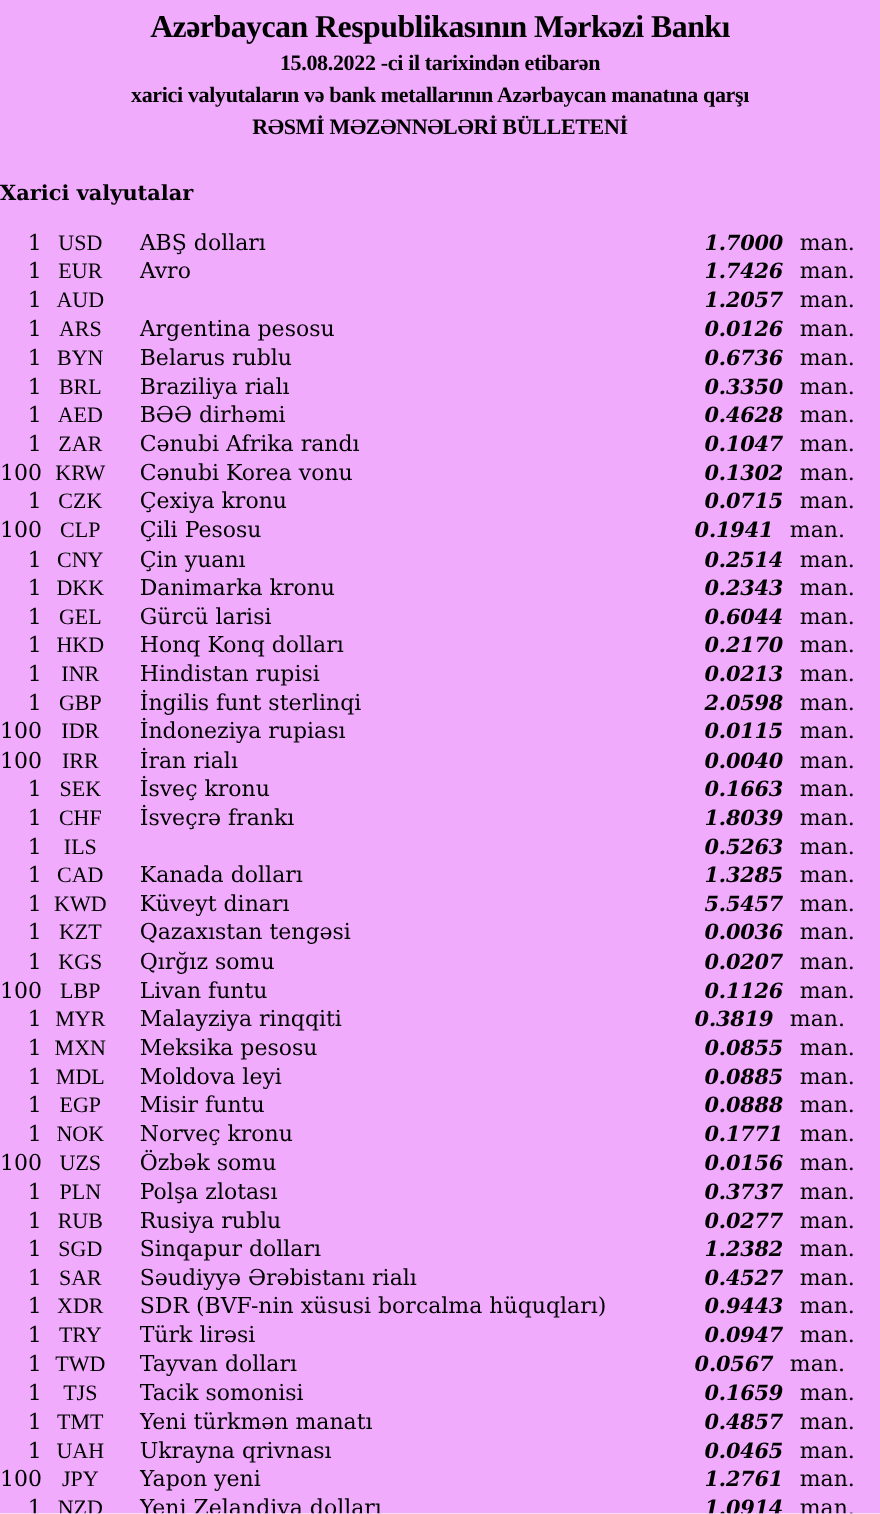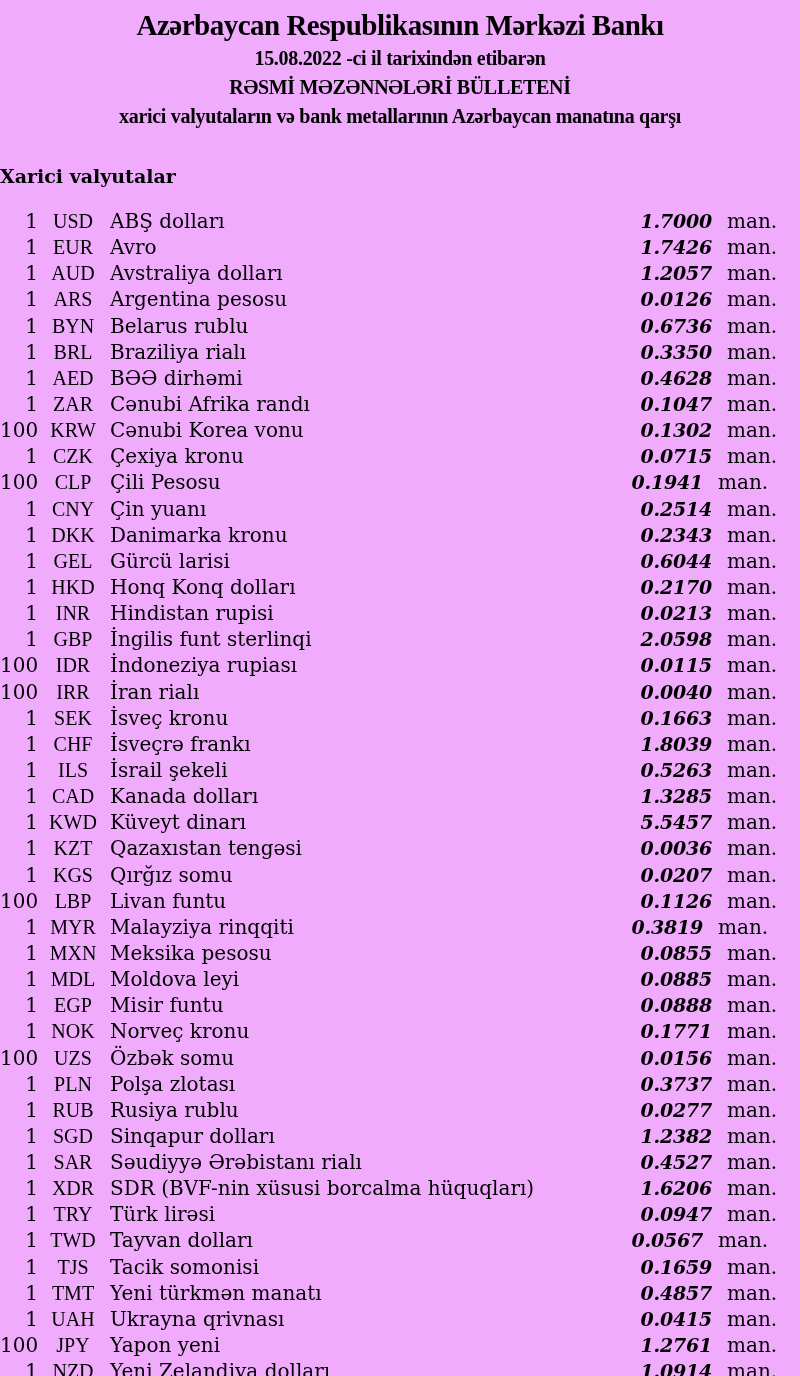--- a/index.html
+++ b/index.html
@@ -59,21 +59,21 @@
     flex: 0 0 auto;
   }
   .code {
     width: 60px;
     margin-left: 5px;
     text-align: center;
     flex: 0 0 auto;
     font-family: Liberation Serif, serif;
   }
   .name {
-    margin-left: 7px;
+    margin-left: 24px;
     flex: 1 1 auto;
     white-space: nowrap;
     overflow: hidden;
   }
   .value {
     flex: 0 0 auto;
     margin-left: auto;
     font-size: 19px;
     font-weight: bold;
     font-style: italic;
@@ -87,22 +87,22 @@
   }
 </style>
 </head>
 <body>
 
 <div class="page">
 
   <div class="doc-header">
     <div class="bank-title">Azərbaycan Respublikasının Mərkəzi Bankı</div>
     <div class="subtitle">15.08.2022 -ci il tarixindən etibarən</div>
+    <div class="subtitle">xarici valyutaların və bank metallarının Azərbaycan manatına qarşı</div>
     <div class="subtitle">RƏSMİ MƏZƏNNƏLƏRİ BÜLLETENİ</div>
-    <div class="subtitle">xarici valyutaların və bank metallarının Azərbaycan manatına qarşı</div>
   </div>
 
   <div class="section-title">Xarici valyutalar</div>
 
   <div class="rates-table" id="rates-table">
       <div class="row">
         <span class="qty">1</span>
         <span class="code">USD</span>
         <span class="name">ABŞ dolları</span>
         <span class="value">1.7000</span>
@@ -111,21 +111,20 @@
       <div class="row">
         <span class="qty">1</span>
         <span class="code">EUR</span>
         <span class="name">Avro</span>
         <span class="value">1.7426</span>
         <span class="unit">man.</span>
       </div>
       <div class="row">
         <span class="qty">1</span>
         <span class="code">AUD</span>
-        <span class="name">Avstraliya dolları</span>
         <span class="value">1.2057</span>
         <span class="unit">man.</span>
       </div>
       <div class="row">
         <span class="qty">1</span>
         <span class="code">ARS</span>
         <span class="name">Argentina pesosu</span>
         <span class="value">0.0126</span>
         <span class="unit">man.</span>
       </div>
@@ -244,21 +243,20 @@
       <div class="row">
         <span class="qty">1</span>
         <span class="code">CHF</span>
         <span class="name">İsveçrə frankı</span>
         <span class="value">1.8039</span>
         <span class="unit">man.</span>
       </div>
       <div class="row">
         <span class="qty">1</span>
         <span class="code">ILS</span>
-        <span class="name">İsrail şekeli</span>
         <span class="value">0.5263</span>
         <span class="unit">man.</span>
       </div>
       <div class="row">
         <span class="qty">1</span>
         <span class="code">CAD</span>
         <span class="name">Kanada dolları</span>
         <span class="value">1.3285</span>
         <span class="unit">man.</span>
       </div>
@@ -357,21 +355,21 @@
         <span class="qty">1</span>
         <span class="code">SAR</span>
         <span class="name">Səudiyyə Ərəbistanı rialı</span>
         <span class="value">0.4527</span>
         <span class="unit">man.</span>
       </div>
       <div class="row">
         <span class="qty">1</span>
         <span class="code">XDR</span>
         <span class="name">SDR (BVF-nin xüsusi borcalma hüquqları)</span>
-        <span class="value">1.6206</span>
+        <span class="value">0.9443</span>
         <span class="unit">man.</span>
       </div>
       <div class="row">
         <span class="qty">1</span>
         <span class="code">TRY</span>
         <span class="name">Türk lirəsi</span>
         <span class="value">0.0947</span>
         <span class="unit">man.</span>
       </div>
       <div class="row shift">
@@ -392,21 +390,21 @@
         <span class="qty">1</span>
         <span class="code">TMT</span>
         <span class="name">Yeni türkmən manatı</span>
         <span class="value">0.4857</span>
         <span class="unit">man.</span>
       </div>
       <div class="row">
         <span class="qty">1</span>
         <span class="code">UAH</span>
         <span class="name">Ukrayna qrivnası</span>
-        <span class="value">0.0415</span>
+        <span class="value">0.0465</span>
         <span class="unit">man.</span>
       </div>
       <div class="row">
         <span class="qty">100</span>
         <span class="code">JPY</span>
         <span class="name">Yapon yeni</span>
         <span class="value">1.2761</span>
         <span class="unit">man.</span>
       </div>
       <div class="row">

